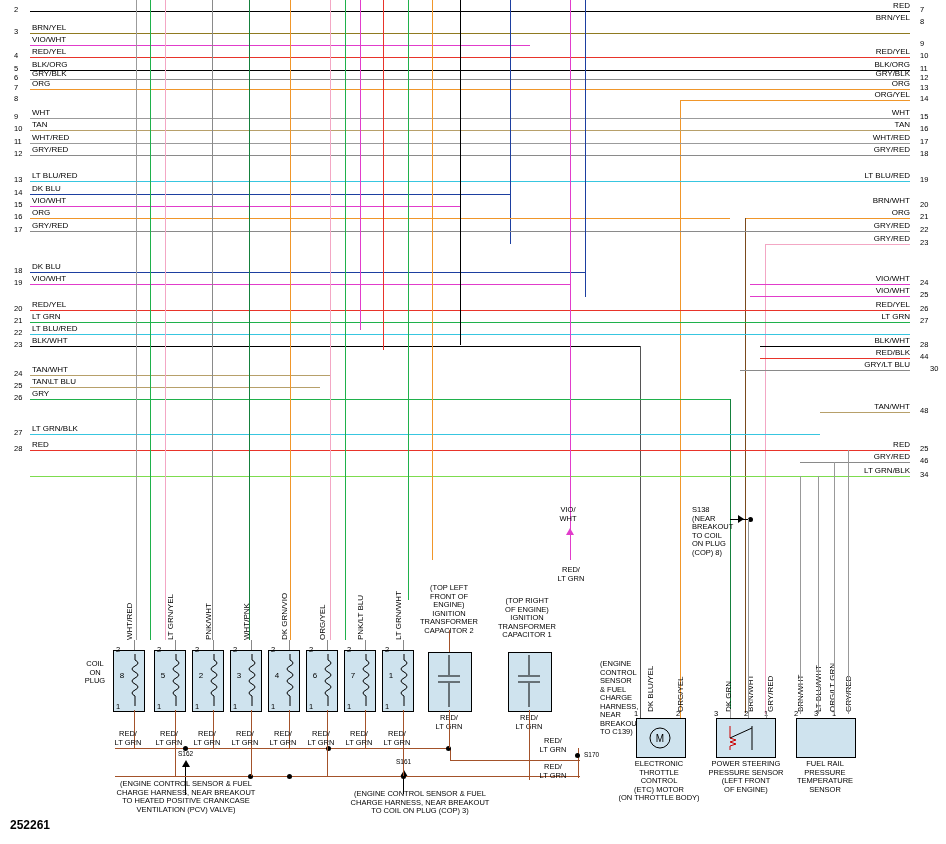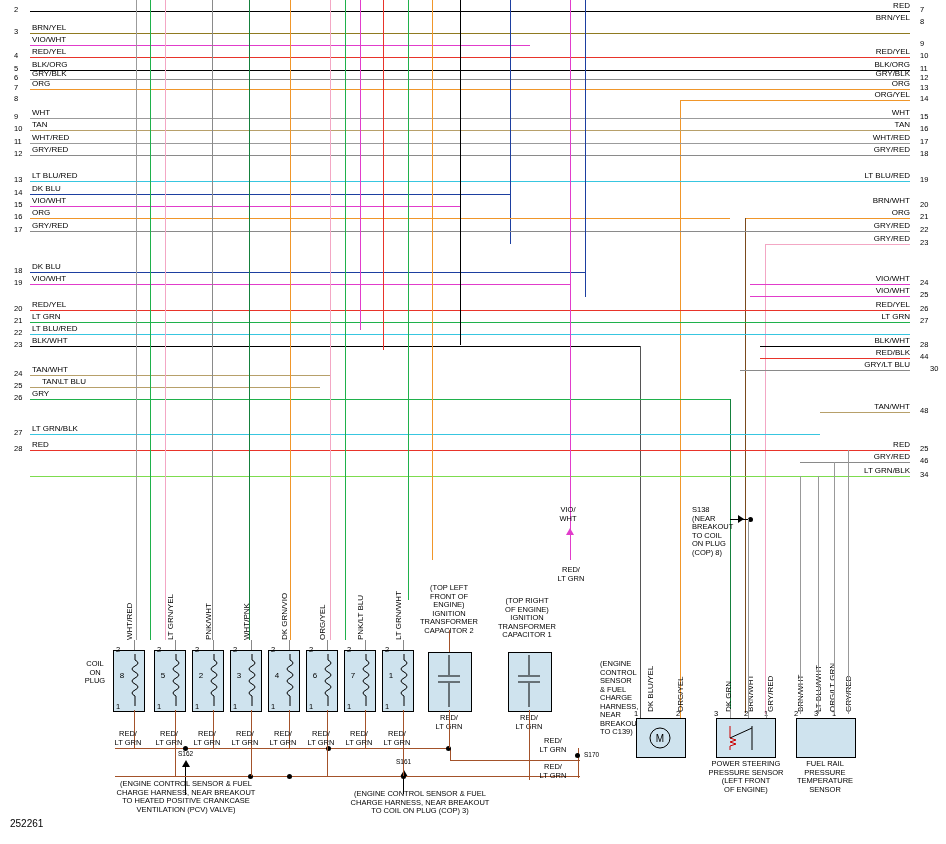--- a/index.html
+++ b/index.html
@@ -11,21 +11,21 @@
   .num{position:absolute;font-size:7.5px;color:#000;line-height:8px;}
   .vlbl{position:absolute;font-size:8px;color:#000;white-space:nowrap;
         transform-origin:0 0;transform:rotate(-90deg);}
   .coilbox{position:absolute;border:1px solid #000;background:#cfe3ee;}
   .capbox{position:absolute;border:1px solid #000;background:#cfe3ee;}
   .compbox{position:absolute;border:1px solid #000;background:#cfe3ee;}
   .ctext{position:absolute;font-size:7.5px;line-height:8.5px;text-align:center;color:#000;}
   .ctextl{position:absolute;font-size:7.5px;line-height:8.5px;text-align:left;color:#000;}
   .dot{position:absolute;width:5px;height:5px;border-radius:50%;background:#000;}
   .tiny{position:absolute;font-size:6.5px;color:#000;line-height:7px;}
-  .code{position:absolute;font-size:10px;color:#000;}
+  .code{position:absolute;font-size:12px;color:#000;font-weight:bold;}
 </style>
 </head>
 <body>
 
 <div id="root">
 
   <div class="wire" style="left:30px;top:11px;width:880px;height:1px;background:#000;"></div>
 
   <div class="wire" style="left:30px;top:33px;width:880px;height:1px;background:#8f7a20;"></div>
 
@@ -193,21 +193,21 @@
     <div class="lbl" style="left:32px;top:300px;">RED/YEL</div>
     <div class="num" style="left:14px;top:317px;">21</div>
     <div class="lbl" style="left:32px;top:312px;">LT GRN</div>
     <div class="num" style="left:14px;top:329px;">22</div>
     <div class="lbl" style="left:32px;top:324px;">LT BLU/RED</div>
     <div class="num" style="left:14px;top:341px;">23</div>
     <div class="lbl" style="left:32px;top:336px;">BLK/WHT</div>
     <div class="num" style="left:14px;top:370px;">24</div>
     <div class="lbl" style="left:32px;top:365px;">TAN/WHT</div>
     <div class="num" style="left:14px;top:382px;">25</div>
-    <div class="lbl" style="left:32px;top:377px;margin-left:10px;">TAN\LT BLU</div>
+    <div class="lbl" style="left:32px;top:377px;">TAN\LT BLU</div>
     <div class="num" style="left:14px;top:394px;">26</div>
     <div class="lbl" style="left:32px;top:389px;">GRY</div>
     <div class="num" style="left:14px;top:429px;">27</div>
     <div class="lbl" style="left:32px;top:424px;">LT GRN/BLK</div>
     <div class="num" style="left:14px;top:445px;">28</div>
     <div class="lbl" style="left:32px;top:440px;">RED</div>
     <div class="num" style="left:920px;top:6px;">7</div>
     <div class="lbl r" style="right:36px;top:1px;">RED</div>
     <div class="num" style="left:920px;top:18px;">8</div>
     <div class="lbl r" style="right:36px;top:13px;">BRN/YEL</div>
@@ -385,20 +385,21 @@
     <div class="ctext" style="left:330px;top:790px;width:180px;">(ENGINE CONTROL SENSOR &amp; FUEL<br>CHARGE HARNESS, NEAR BREAKOUT<br>TO COIL ON PLUG (COP) 3)</div>
     <div class="compbox" style="left:636px;top:718px;width:48px;height:38px;"></div>
     <svg style="position:absolute;left:648px;top:726px;" width="24" height="24">
       <circle cx="12" cy="12" r="10" fill="none" stroke="#000"></circle>
       <text x="12" y="16" font-size="10" text-anchor="middle" font-family="Liberation Sans">M</text>
     </svg>
     <div class="num" style="left:634px;top:710px;">1</div>
     <div class="num" style="left:676px;top:710px;">2</div>
     <div class="vlbl" style="left:646px;top:712px;">DK BLU/YEL</div>
     <div class="vlbl" style="left:676px;top:712px;">ORG/YEL</div>
+    <div class="ctext" style="left:616px;top:760px;width:86px;">ELECTRONIC<br>THROTTLE<br>CONTROL<br>(ETC) MOTOR<br>(ON THROTTLE BODY)</div>
     <div class="compbox" style="left:716px;top:718px;width:58px;height:38px;"></div>
     <svg style="position:absolute;left:722px;top:722px;" width="46" height="30">
       <path d="M8 4 L8 16 L14 18 L8 20 L14 22 L8 24 L8 28" fill="none" stroke="#c00"></path>
       <line x1="8" y1="16" x2="30" y2="6" stroke="#000"></line>
       <line x1="30" y1="4" x2="30" y2="28" stroke="#000"></line>
     </svg>
     <div class="num" style="left:714px;top:710px;">3</div>
     <div class="num" style="left:744px;top:710px;">2</div>
     <div class="num" style="left:764px;top:710px;">1</div>
     <div class="vlbl" style="left:724px;top:712px;">DK GRN</div>

